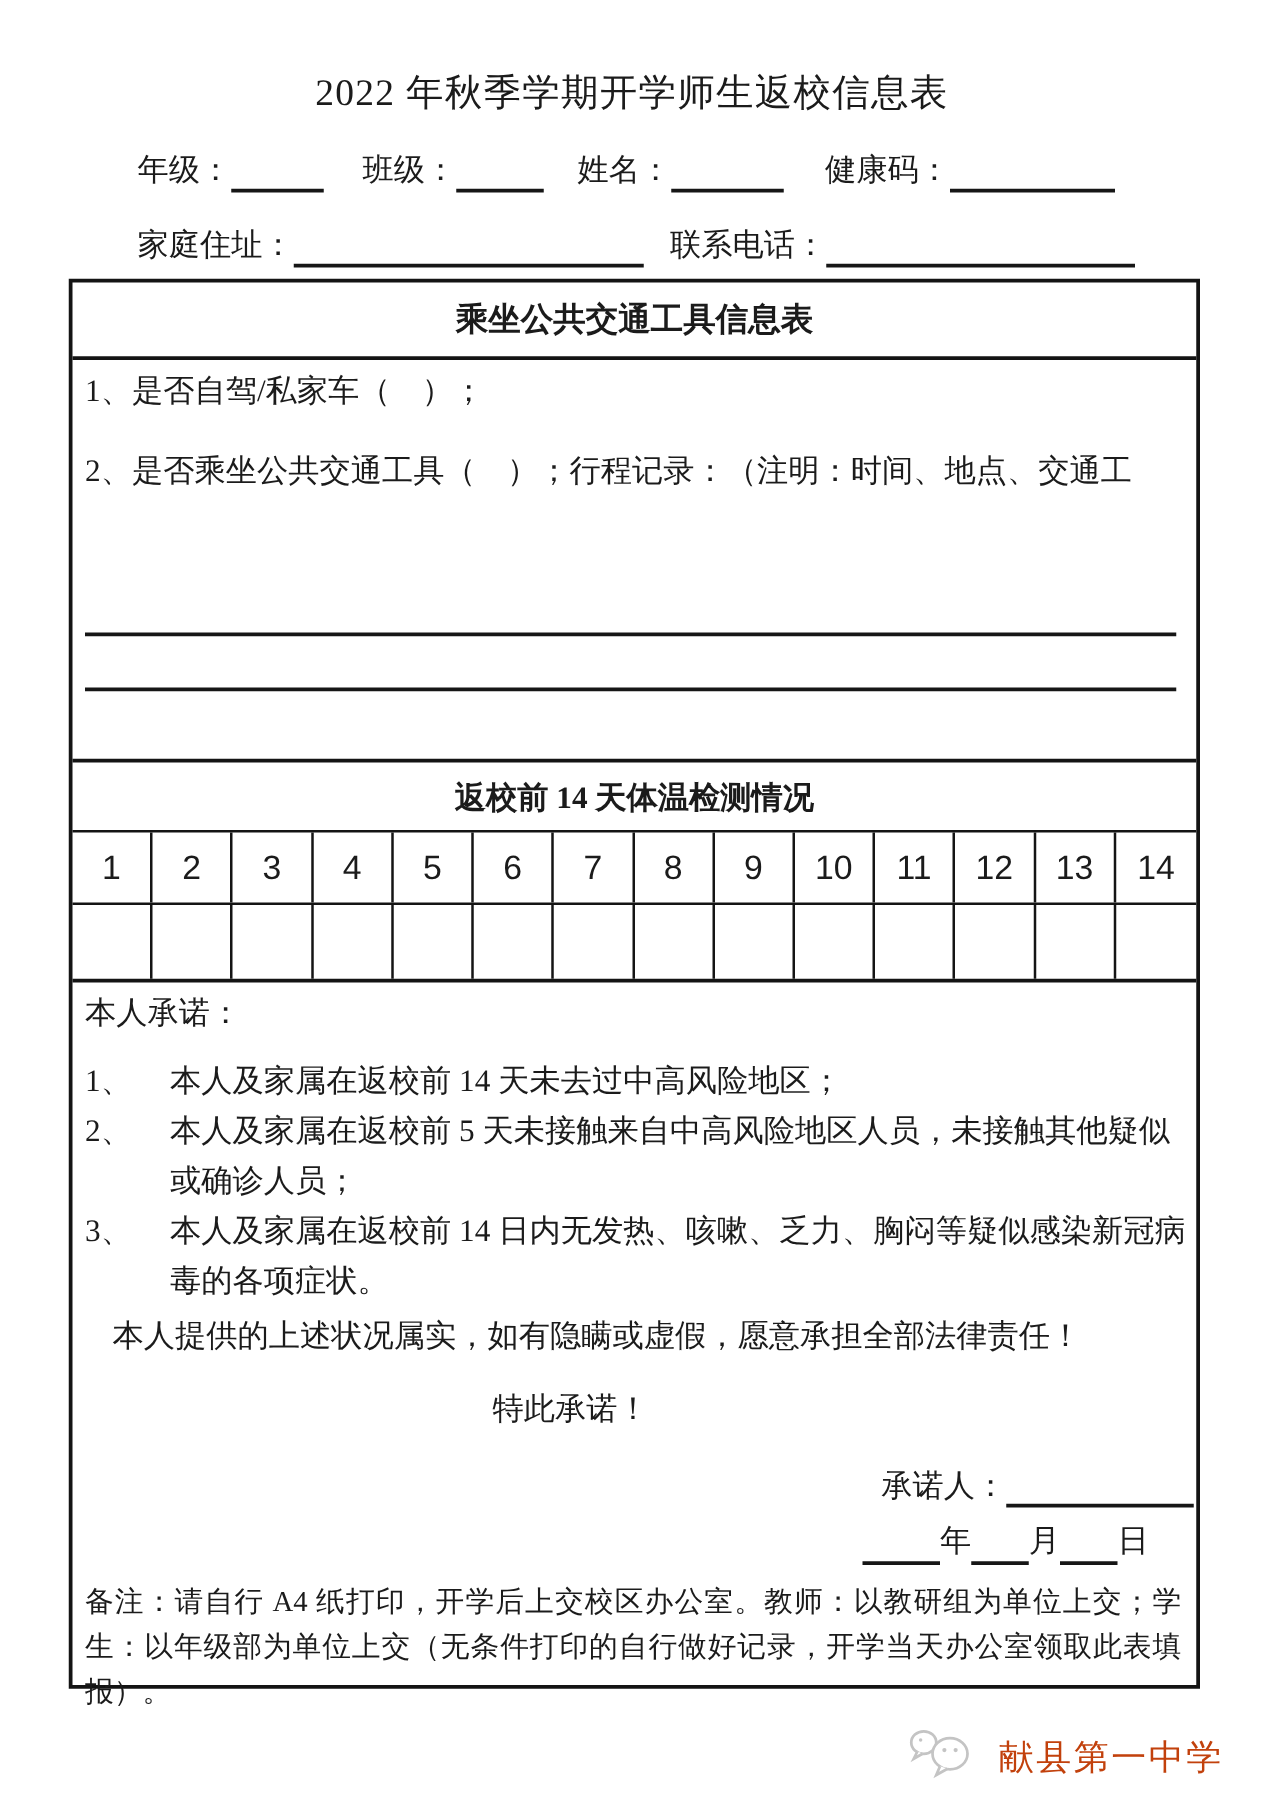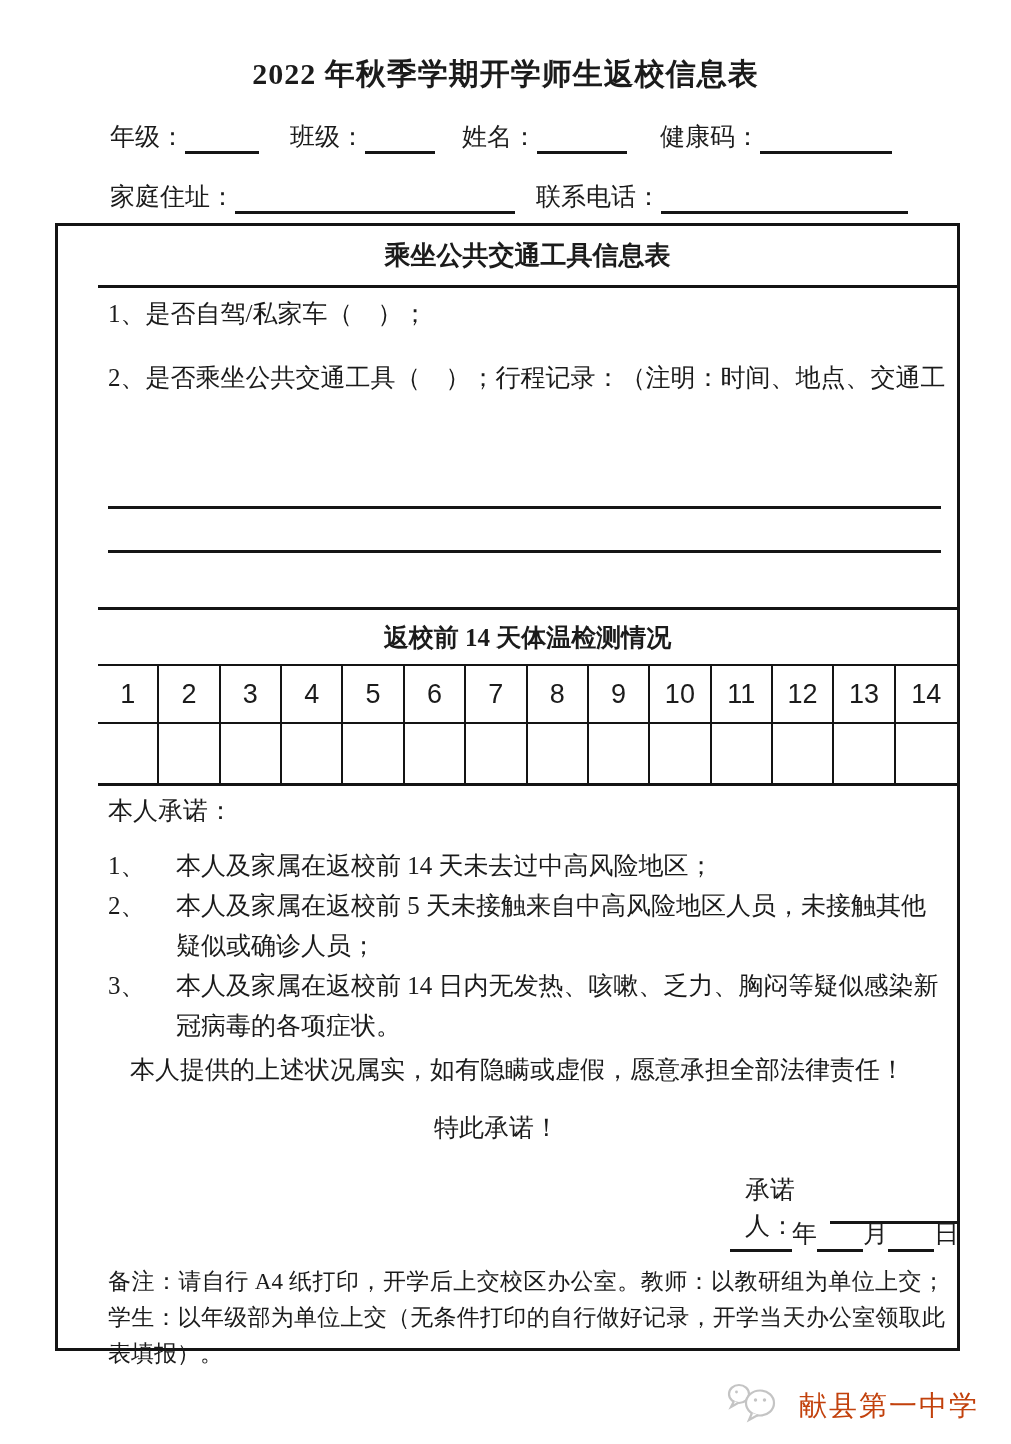--- a/index.html
+++ b/index.html
@@ -7,21 +7,21 @@
   body {
     width:1011px; height:1444px;
     font-family:"Liberation Serif","DejaVu Serif",serif;
     color:#1b1b1b;
   }
   .page { position:relative; width:1011px; height:1444px; background:#ffffff; overflow:hidden; }
 
   
   .doc-title {
     position:absolute; top:54px; left:0; width:100%;
-    text-align:center; font-size:30px; font-weight:bold;
+    text-align:center; font-size:30px; font-weight:normal;
     letter-spacing:1px; white-space:nowrap;
   }
 
   
   .frow {
     position:absolute; left:95px; display:flex; align-items:flex-end;
     font-size:25px; white-space:nowrap;
   }
   .frow1 { top:120px; }
   .frow2 { top:180px; }
@@ -29,21 +29,21 @@
   .u {
     display:inline-block; height:32px;
     border-bottom:3px solid #161616;
   }
   .mr16 { margin-right:16px; } .mr12 { margin-right:12px; }
   .mr18 { margin-right:18px; } .mr6  { margin-right:6px; }
 
   
   .main-box {
     position:absolute; left:55px; top:223px; width:905px; height:1128px;
-    border:3px solid #141414; background:#ffffff;padding-left:40px;
+    border:3px solid #141414; background:#ffffff;
   }
   .sec-title {
     display:flex; align-items:center; justify-content:center;
     font-weight:bold; font-size:26px;
   }
   .s1-title { height:62px; border-bottom:3px solid #141414; }
   .s1-body  { height:322px; border-bottom:3px solid #141414; position:relative; font-size:25px; }
   .s1-line  { position:absolute; left:10px; right:14px; line-height:36px; white-space:nowrap; }
   .s1-l1 { top:8px; }
   .s1-l2 { top:72px; }

